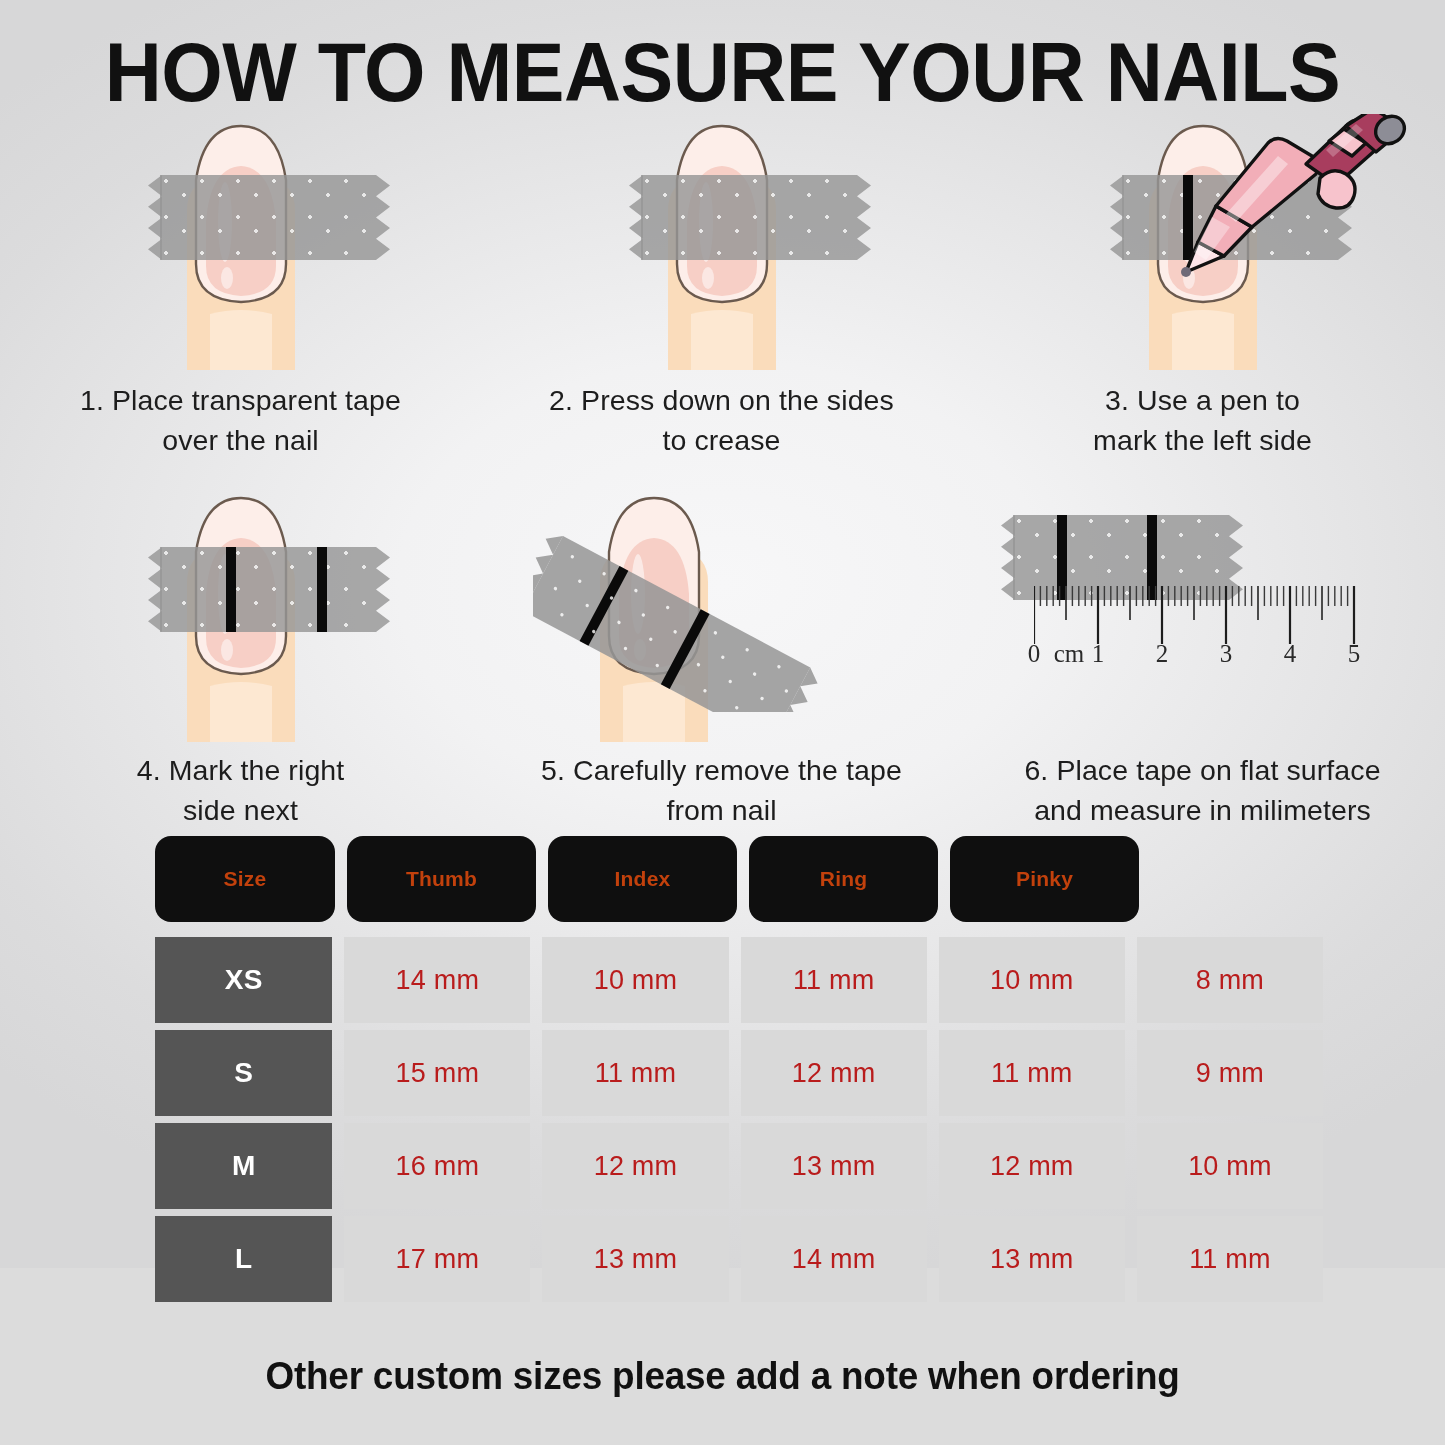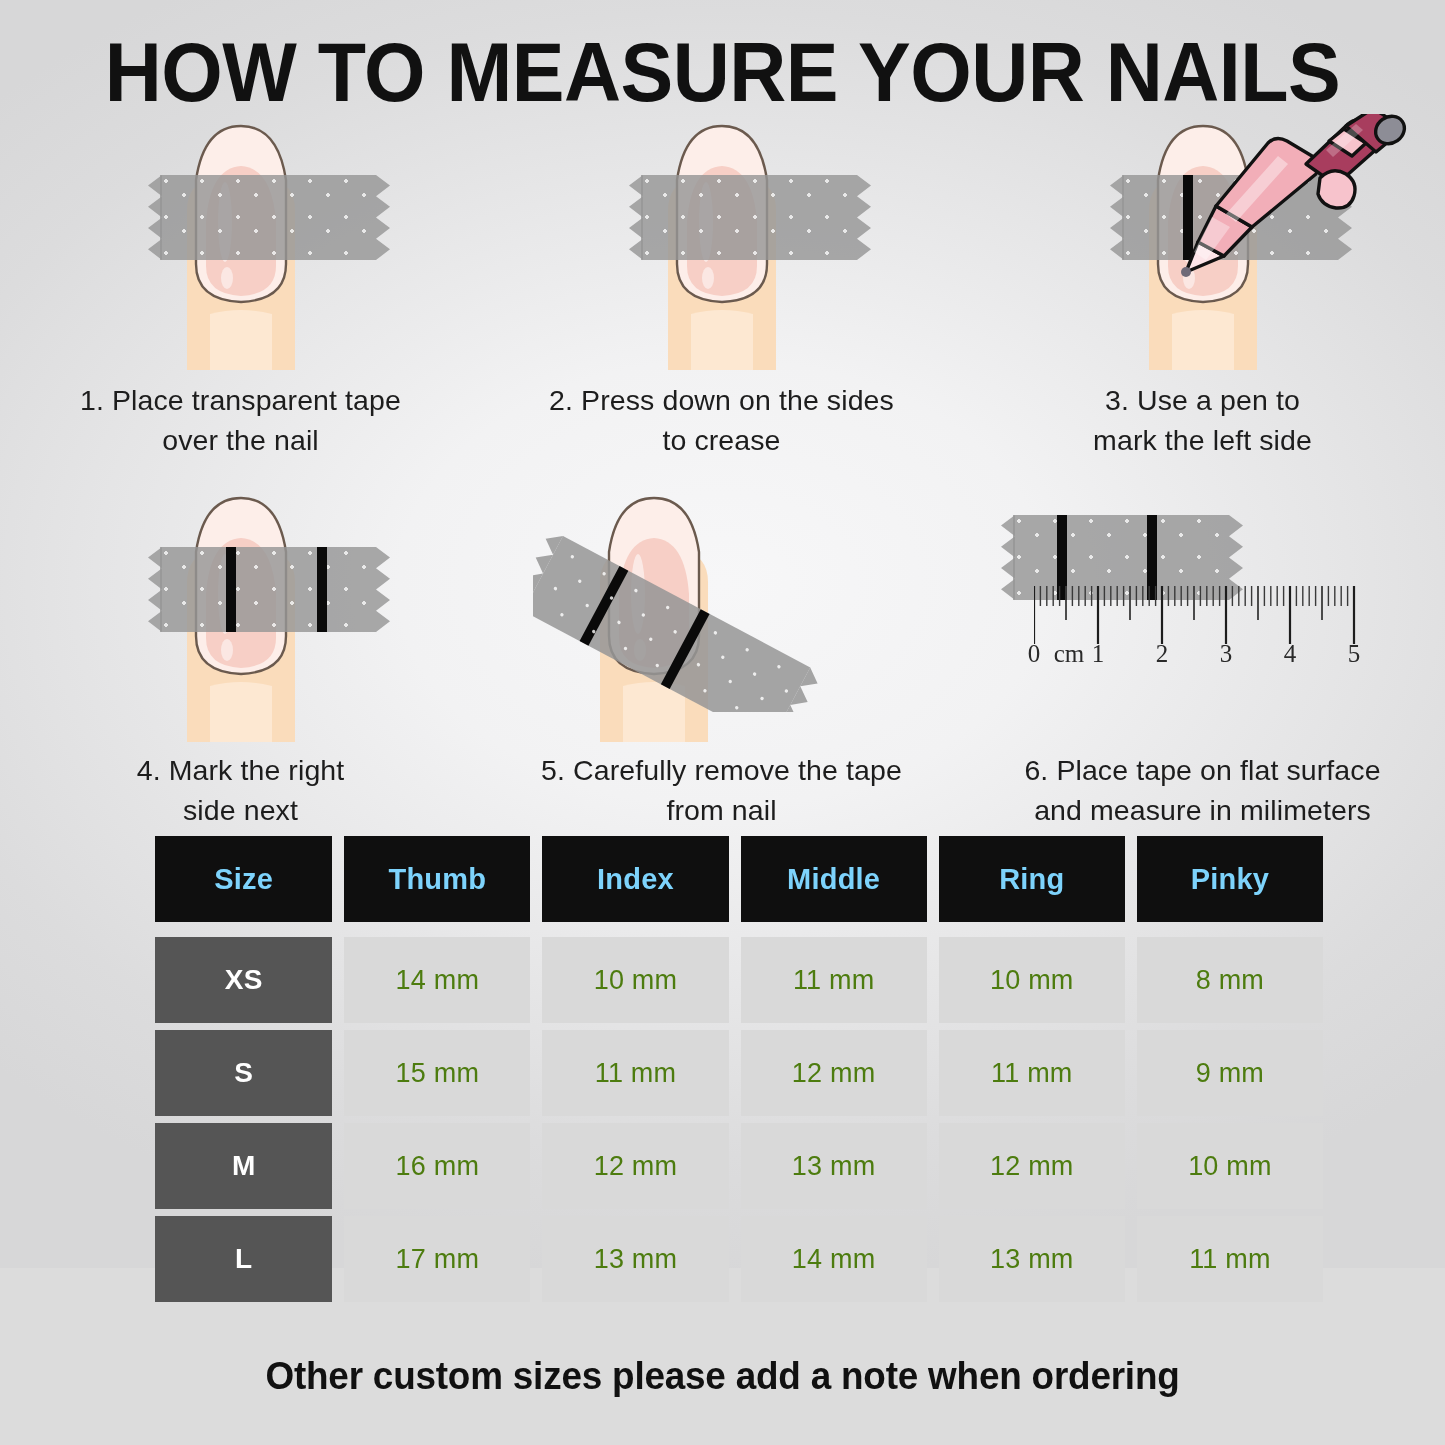--- a/index.html
+++ b/index.html
@@ -58,25 +58,25 @@
   .rnum{
     position:absolute;font-family:"Liberation Serif","DejaVu Serif",serif;
     font-size:25px;color:#2a2a2a;text-align:center;width:40px;
   }
 
   
   .table{position:absolute;left:155px;top:836px;width:1168px;}
   .trow{display:flex;gap:12px;margin-bottom:7px;}
   .cell{
     height:86px;display:flex;align-items:center;justify-content:center;
-    font-size:27px;color:#4d7c0f;font-weight:400;letter-spacing:.2px;
+    font-size:27px;color:#b91c1c;font-weight:400;letter-spacing:.2px;
   }
   .c-size{width:180px;}
   .c-data{width:189px;}
-  .head .cell{background:#0f0f0f;color:#7dd3fc;font-weight:700;font-size:29px;}
+  .head .cell{background:#0f0f0f;color:#c2410c;font-weight:700;font-size:21px;border-radius:16px;}
   .head{margin-bottom:15px;}
   .body .c-size{background:#555555;color:#fff;font-weight:700;font-size:28px;}
   .body .c-data{background:#d9d9d9;}
 
   .footer{
     position:absolute;left:0;top:1355px;width:1445px;text-align:center;
     font-weight:700;font-size:38px;color:#111;letter-spacing:-0.2px;
     transform:scaleX(.97);
   }
 </style>
@@ -336,21 +336,20 @@
 and measure in milimeters</div>
       </div>
     </div>
   </div>
 
   <div class="table">
     <div class="trow head">
       <div class="cell c-size">Size</div>
       <div class="cell c-data">Thumb</div>
       <div class="cell c-data">Index</div>
-      <div class="cell c-data">Middle</div>
       <div class="cell c-data">Ring</div>
       <div class="cell c-data">Pinky</div>
     </div>
 
     <div class="trow body">
       <div class="cell c-size">XS</div>
       <div class="cell c-data">14 mm</div>
       <div class="cell c-data">10 mm</div>
       <div class="cell c-data">11 mm</div>
       <div class="cell c-data">10 mm</div>

